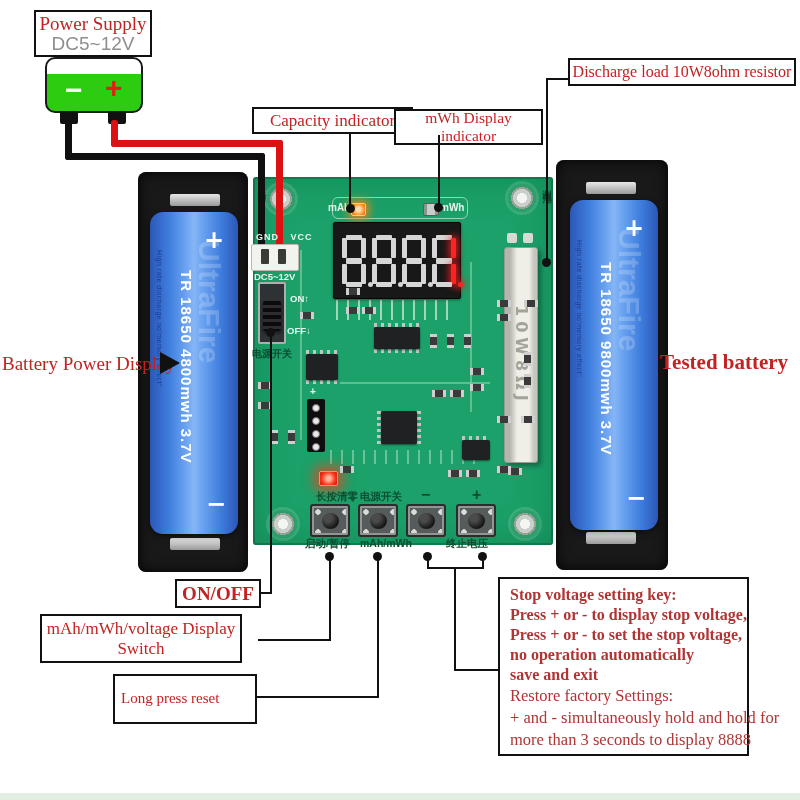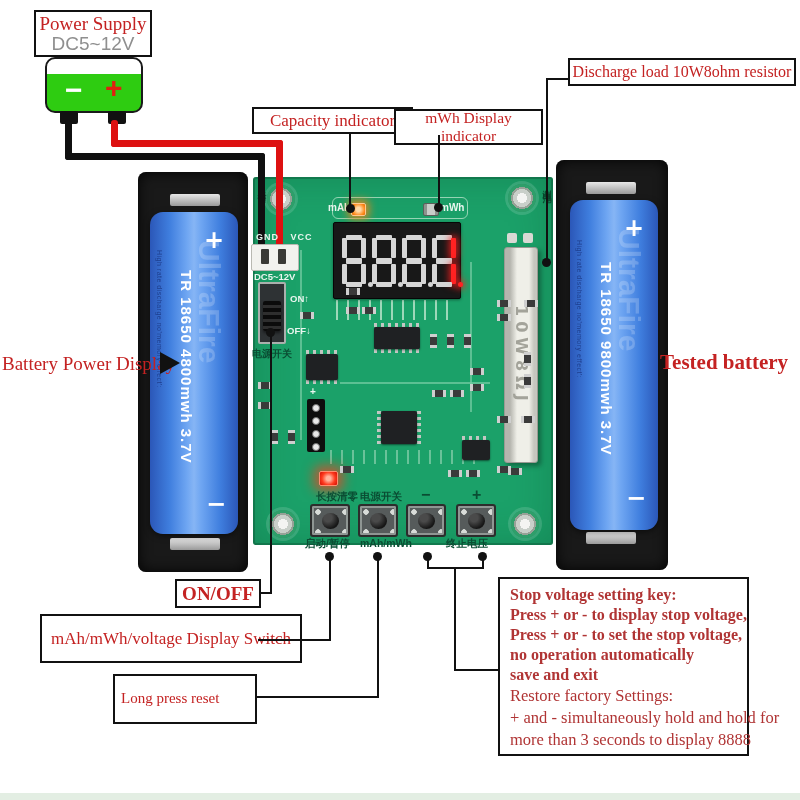--- a/index.html
+++ b/index.html
@@ -322,21 +322,21 @@
   </div>
   <div class="callout" style="left:568px;top:58px;width:228px;height:28px;font-size:16px;">
     <span>Discharge load 10W8ohm resistor</span>
   </div>
   <div class="freetext" style="left:2px;top:353px;font-size:19px;">Battery Power Display</div>
   <div class="arrow-right" style="left:160px;top:352px;"></div>
   <div class="freetext" style="left:660px;top:350px;font-size:21px;font-weight:bold;">Tested battery</div>
   <div class="callout" style="left:175px;top:579px;width:86px;height:29px;font-size:19px;font-weight:bold;">
     <span>ON/OFF</span>
   </div>
-  <div class="callout" style="left:40px;top:614px;width:262px;height:49px;font-size:17px;">
+  <div class="callout" style="left:40px;top:614px;width:202px;height:49px;font-size:17px;">
     <span>mAh/mWh/voltage Display Switch</span>
   </div>
   <div class="callout" style="left:113px;top:674px;width:144px;height:50px;font-size:15px;flex-direction:column;align-items:flex-start;padding-left:6px;line-height:1.3;">
     <div>Long press reset</div>
   </div>
   <div class="stopbox">
     <div class="b">Stop voltage setting key:</div>
     <div class="b">Press + or - to display stop voltage,</div>
     <div class="b">Press + or - to set the stop voltage,</div>
     <div class="b">no operation automatically</div>

